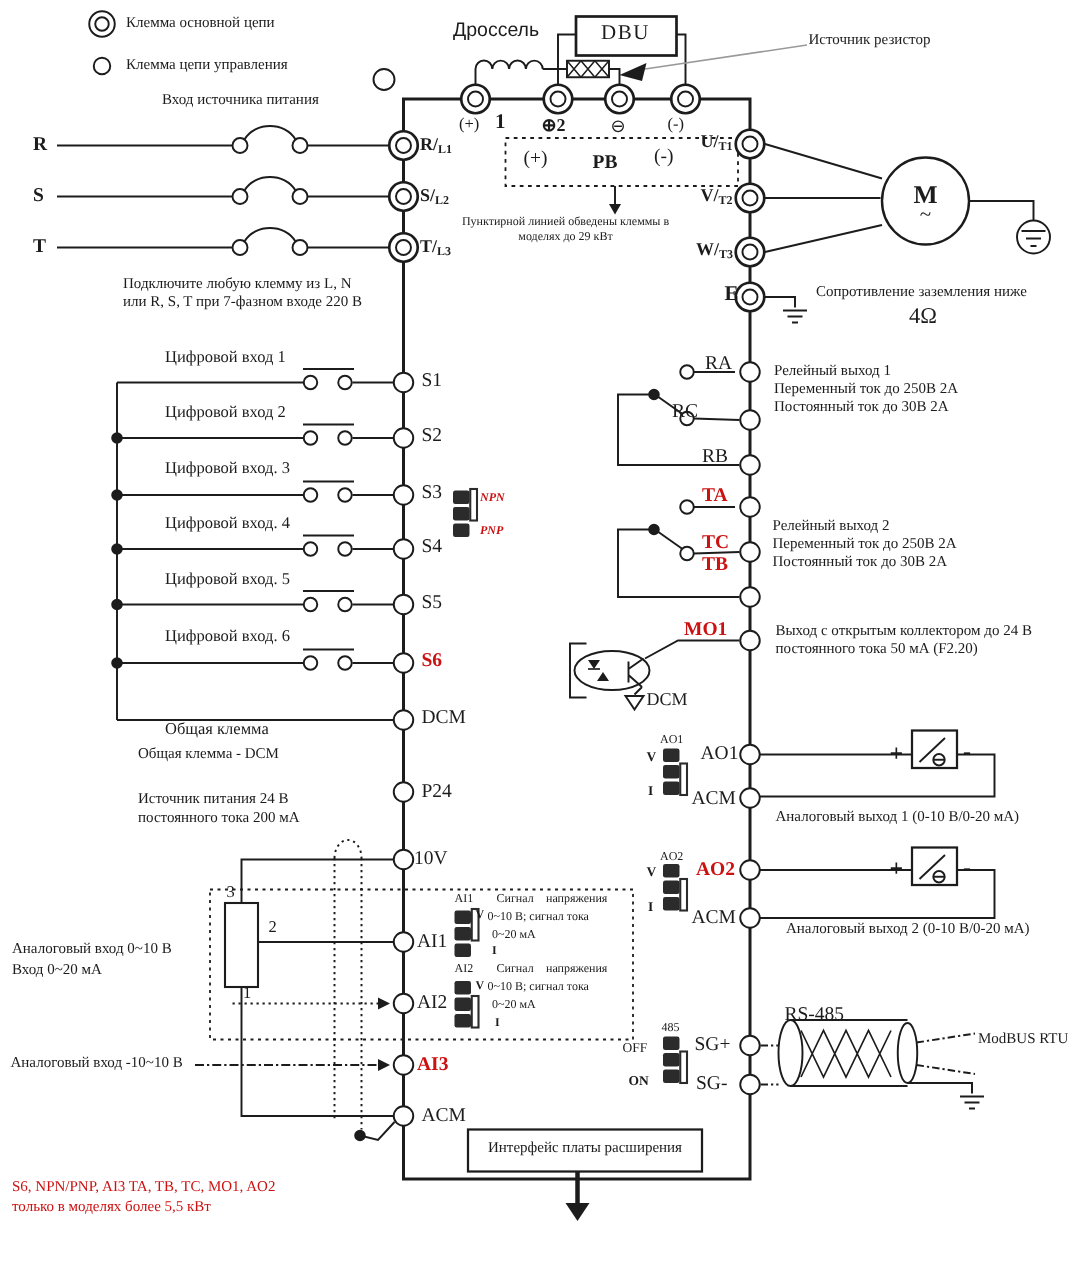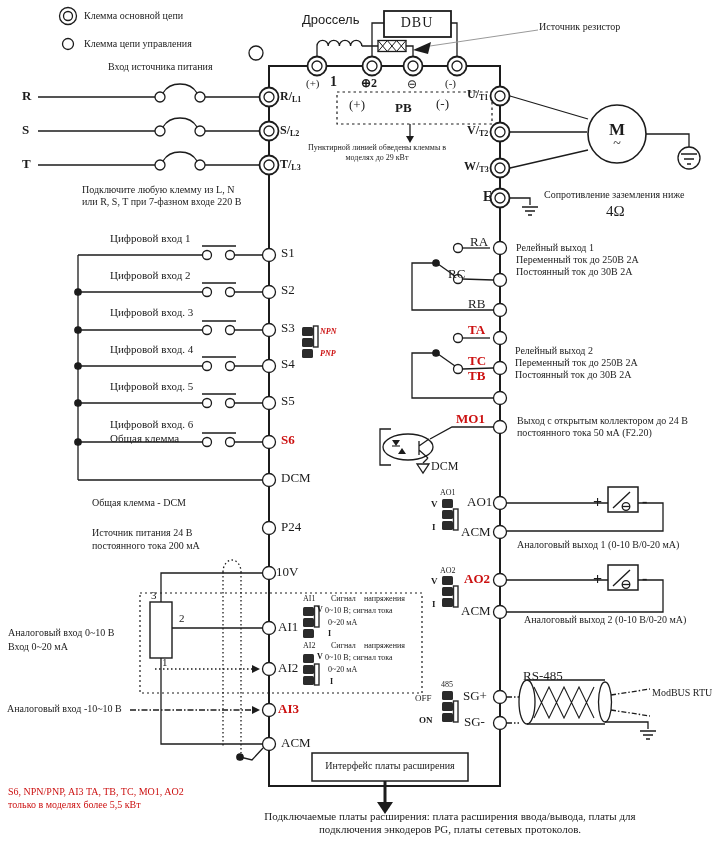--- a/index.html
+++ b/index.html
@@ -341,21 +341,21 @@
 <span class="lbl f11" style="left:110px;top:343px">Цифровой вход. 4</span>
 <span class="lbl f11" style="left:110px;top:380px">Цифровой вход. 5</span>
 <span class="lbl f11" style="left:110px;top:418px">Цифровой вход. 6</span>
 
 <span class="lbl f13" style="left:281px;top:246px">S1</span>
 <span class="lbl f13" style="left:281px;top:283px">S2</span>
 <span class="lbl f13" style="left:281px;top:321px">S3</span>
 <span class="lbl f13" style="left:281px;top:357px">S4</span>
 <span class="lbl f13" style="left:281px;top:394px">S5</span>
 <span class="lbl f13 b u red" style="left:281px;top:433px">S6</span>
-<span class="lbl f11" style="left:110px;top:432px">Общая клемма</span>
+<span class="lbl f11" style="left:110px;top:480px">Общая клемма</span>
 <span class="lbl f13" style="left:281px;top:471px">DCM</span>
 
 <span class="lbl f8 b i u red" style="left:320px;top:328px">NPN</span>
 <span class="lbl f8 b i u red" style="left:320px;top:350px">PNP</span>
 
 <span class="lbl f10" style="left:92px;top:497px">Общая клемма - DCM</span>
 <span class="lbl f10" style="left:92px;top:527px">Источник питания 24 В</span>
 <span class="lbl f10" style="left:92px;top:540px">постоянного тока 200 мА</span>
 <span class="lbl f13" style="left:281px;top:520px">P24</span>
 <span class="lbl f13" style="left:276px;top:565px">10V</span>
@@ -428,16 +428,14 @@
 <span class="lbl f9" style="left:415px;top:693px">OFF</span>
 <span class="lbl f9 b" style="left:419px;top:715px">ON</span>
 <span class="lbl f13" style="left:463px;top:689px">SG+</span>
 <span class="lbl f13" style="left:464px;top:715px">SG-</span>
 <span class="lbl f13" style="left:523px;top:669px">RS-485</span>
 <span class="lbl f10" style="left:652px;top:687px">ModBUS RTU</span>
 
 <span class="lbl f10 ctr" style="left:390px;top:760px">Интерфейс платы расширения</span>
 <span class="lbl f10 red" style="left:8px;top:786px">S6, NPN/PNP, AI3 TA, TB, TC, MO1, AO2</span>
 <span class="lbl f10 red" style="left:8px;top:799px">только в моделях более 5,5 кВт</span>
-<span class="lbl f11 ctr" style="left:450px;top:810px">Подключаемые платы расширения: плата расширения ввода/вывода, платы для</span>
-<span class="lbl f11 ctr" style="left:450px;top:823px">подключения энкодеров PG, платы сетевых протоколов.</span>
 
 </div>
 
 </body></html>

